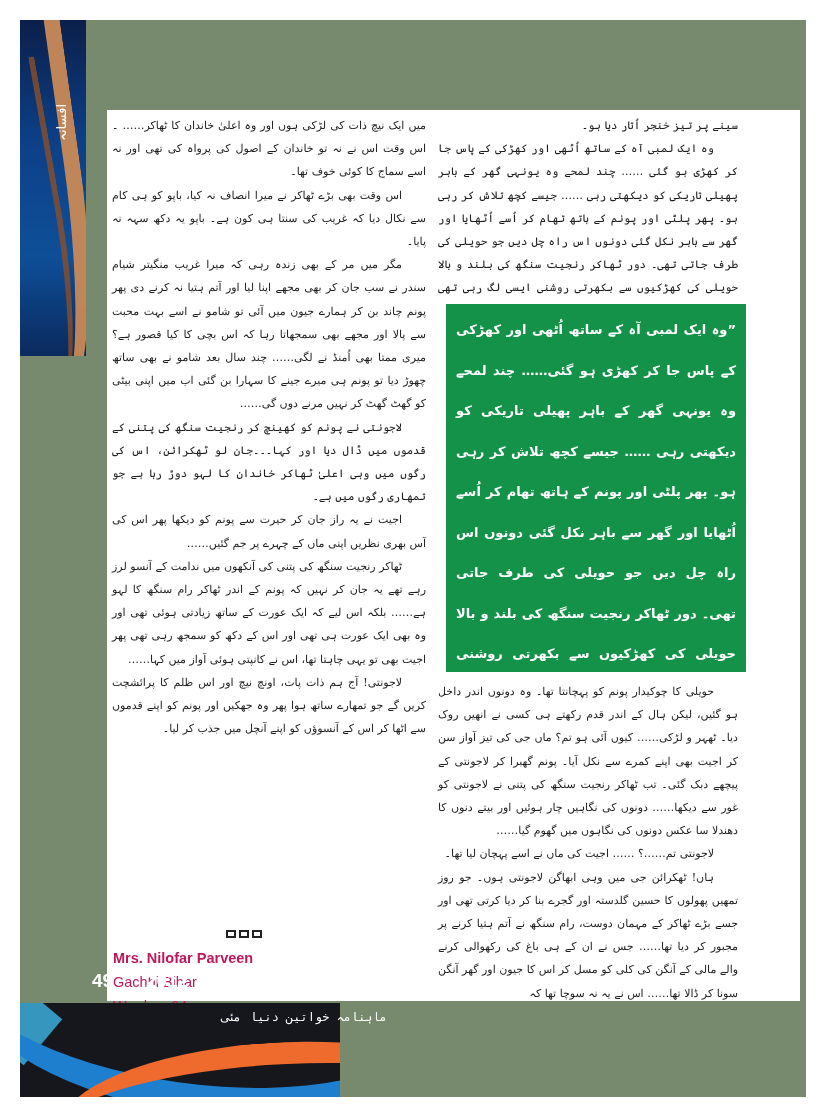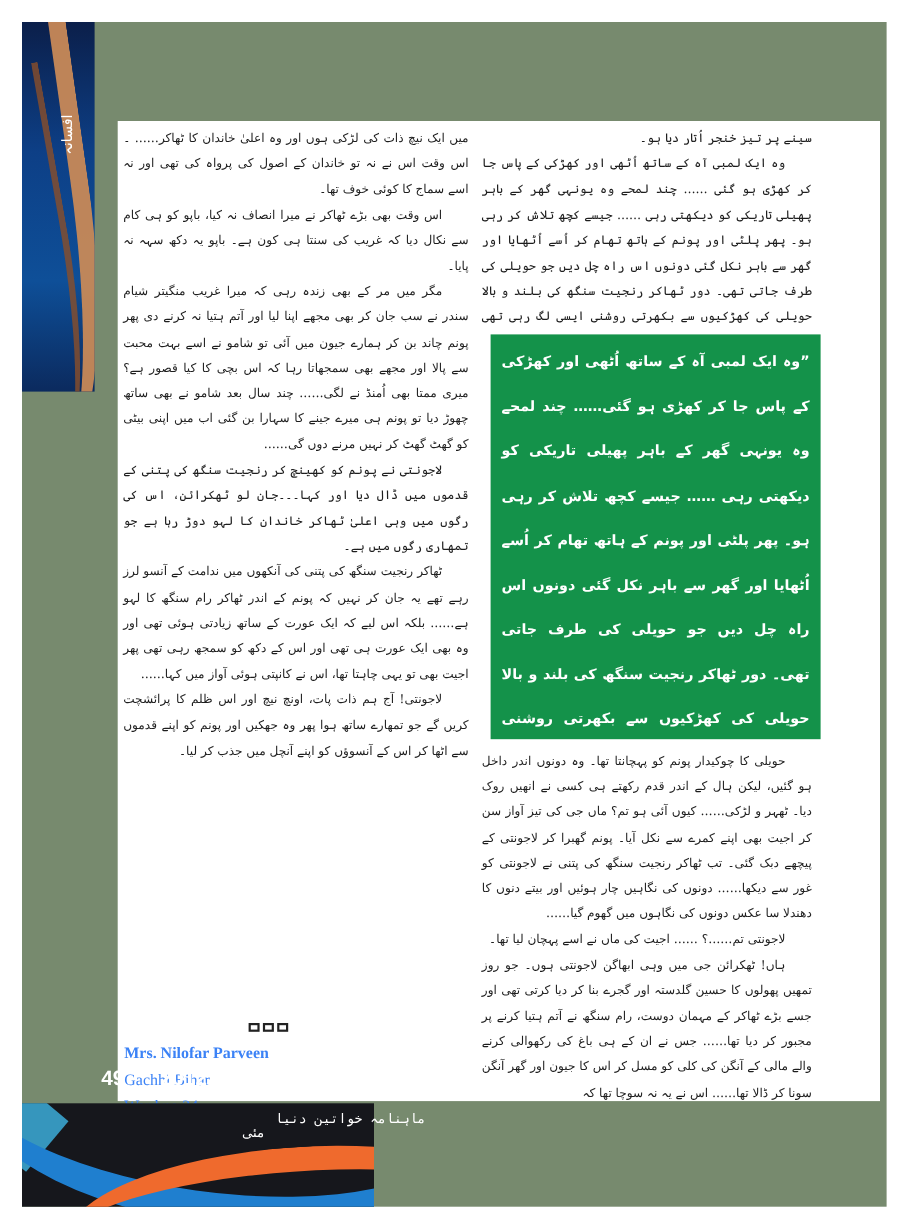--- a/index.html
+++ b/index.html
@@ -53,21 +53,21 @@
   }
   .col-right-bottom { left: 438px; top: 680px; width: 300px; }
   .divider-boxes {
     position: absolute; left: 226px; top: 930px; display: flex; gap: 3px;
   }
   .divider-boxes span {
     display: inline-block; width: 10px; height: 8px; border: 2px solid #222; box-sizing: border-box;
   }
   .author {
     position: absolute; left: 113px; top: 946px; width: 300px;
-    font-family: Liberation Serif, serif; font-size: 14.5px; color: #3b82f6; line-height: 24px;
+    font-family: Liberation Sans, sans-serif; font-size: 14.5px; color: #be185d; line-height: 24px;
   }
   .author .name { font-weight: bold; }
   .footer {
     position: absolute; left: 20px; top: 1003px; width: 320px; height: 94px;
     background: #16171c; overflow: hidden;
   }
   .footer .blue-wave {
     position: absolute; left: -60px; top: -120px; width: 460px; height: 200px;
     border-bottom: 28px solid #1f7fcf; border-radius: 0 0 50% 50%;
     transform: rotate(8deg);
@@ -80,41 +80,42 @@
   .footer .cyan-edge {
     position: absolute; left: -30px; top: -10px; width: 60px; height: 60px;
     background: #3fb6e6; transform: rotate(40deg); opacity: 0.8;
   }
   .footer-text {
     position: absolute; top: 970px; color: #ffffff; font-size: 19px; font-weight: bold;
     font-family: "Liberation Sans", sans-serif;
   }
   .footer-page { left: 92px; }
   .footer-year { left: 146px; }
-  .footer-month { left: 220px; font-family: "DejaVu Serif", serif; font-weight: normal; font-size: 12px; top: 1010px; margin-top: 13px; }
+  .footer-month { left: 220px; font-family: "DejaVu Serif", serif; font-weight: normal; font-size: 12px; top: 1010px; }
   .footer-mag { left: 250px; font-family: Liberation Mono, monospace; font-weight: normal; font-size: 12px; top: 1010px; direction: rtl; }
 </style>
 </head>
 <body>
 
 <div class="frame"></div>
 
 <div class="side-strip">
   <div class="swoosh"></div>
   <div class="swoosh2"></div>
   <div class="side-label">افسانہ</div>
 </div>
 
 <div class="panel"></div>
 
 <div class="col col-left">
   <p>میں ایک نیچ ذات کی لڑکی ہوں اور وہ اعلیٰ خاندان کا ٹھاکر…… ۔اس وقت اس نے نہ تو خاندان کے اصول کی پرواہ کی تھی اور نہ اسے سماج کا کوئی خوف تھا۔</p>
   <p class="indent">اس وقت بھی بڑے ٹھاکر نے میرا انصاف نہ کیا، باپو کو ہی کام سے نکال دیا کہ غریب کی سنتا ہی کون ہے۔ باپو یہ دکھ سہہ نہ پایا۔</p>
   <p class="indent">مگر میں مر کے بھی زندہ رہی کہ میرا غریب منگیتر شیام سندر نے سب جان کر بھی مجھے اپنا لیا اور آتم ہتیا نہ کرنے دی پھر پونم چاند بن کر ہمارے جیون میں آئی تو شامو نے اسے بہت محبت سے پالا اور مجھے بھی سمجھاتا رہا کہ اس بچی کا کیا قصور ہے؟ میری ممتا بھی اُمنڈ نے لگی…… چند سال بعد شامو نے بھی ساتھ چھوڑ دیا تو پونم ہی میرے جینے کا سہارا بن گئی اب میں اپنی بیٹی کو گھٹ گھٹ کر نہیں مرنے دوں گی……</p>
   <p class="indent">لاجونتی نے پونم کو کھینچ کر رنجیت سنگھ کی پتنی کے قدموں میں ڈال دیا اور کہا۔۔۔جان لو ٹھکرائن، اس کی رگوں میں وہی اعلیٰ ٹھاکر خاندان کا لہو دوڑ رہا ہے جو تمھاری رگوں میں ہے۔</p>
+  <p class="indent">اجیت نے یہ راز جان کر حیرت سے پونم کو دیکھا پھر اس کی آس بھری نظریں اپنی ماں کے چہرے پر جم گئیں……</p>
   <p class="indent">ٹھاکر رنجیت سنگھ کی پتنی کی آنکھوں میں ندامت کے آنسو لرز رہے تھے یہ جان کر نہیں کہ پونم کے اندر ٹھاکر رام سنگھ کا لہو ہے…… بلکہ اس لیے کہ ایک عورت کے ساتھ زیادتی ہوئی تھی اور وہ بھی ایک عورت ہی تھی اور اس کے دکھ کو سمجھ رہی تھی پھر اجیت بھی تو یہی چاہتا تھا، اس نے کانپتی ہوئی آواز میں کہا……</p>
   <p class="indent">لاجونتی! آج ہم ذات پات، اونچ نیچ اور اس ظلم کا پرائشچت کریں گے جو تمھارے ساتھ ہوا پھر وہ جھکیں اور پونم کو اپنے قدموں سے اٹھا کر اس کے آنسوؤں کو اپنے آنچل میں جذب کر لیا۔</p>
 </div>
 
 <div class="col col-right-top">
   <p>سینے پر تیز خنجر اُتار دیا ہو۔</p>
   <p class="indent">وہ ایک لمبی آہ کے ساتھ اُٹھی اور کھڑکی کے پاس جا کر کھڑی ہو گئی …… چند لمحے وہ یونہی گھر کے باہر پھیلی تاریکی کو دیکھتی رہی …… جیسے کچھ تلاش کر رہی ہو۔ پھر پلٹی اور پونم کے ہاتھ تھام کر اُسے اُٹھایا اور گھر سے باہر نکل گئی دونوں اس راہ چل دیں جو حویلی کی طرف جاتی تھی۔ دور ٹھاکر رنجیت سنگھ کی بلند و بالا حویلی کی کھڑکیوں سے بکھرتی روشنی ایسی لگ رہی تھی جیسے سیاہ آسمان میں تارے جھلملا رہے ہوں۔</p>
 </div>
 
 <div class="quote-box">

